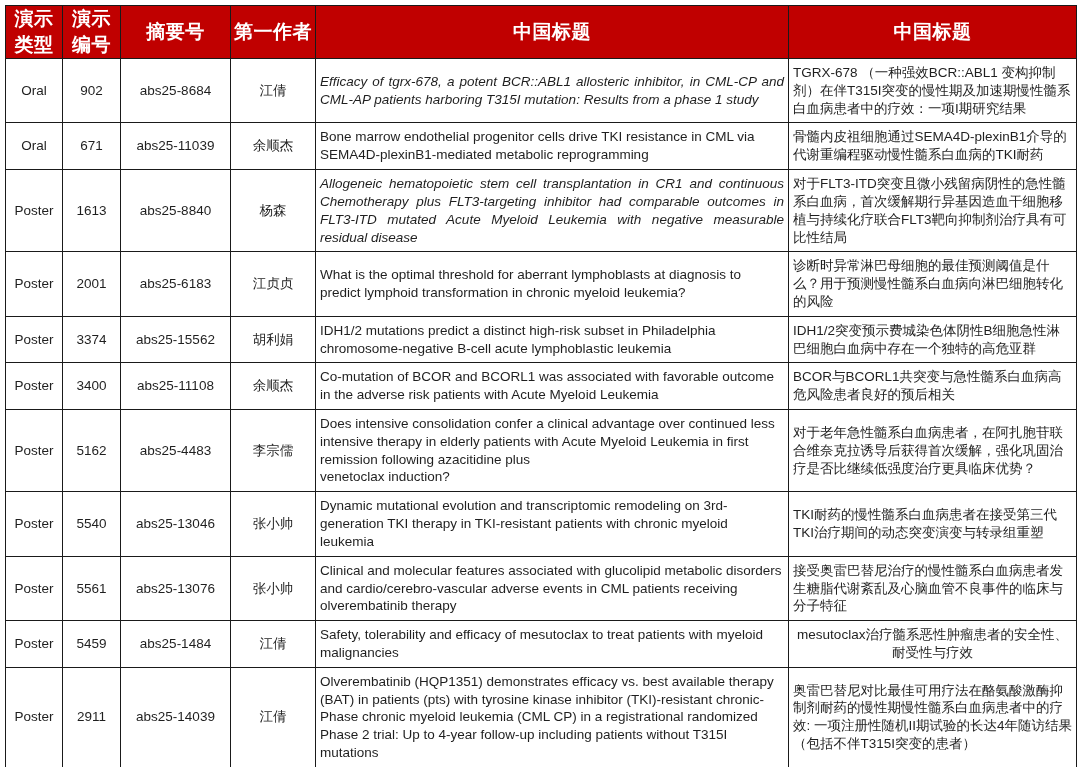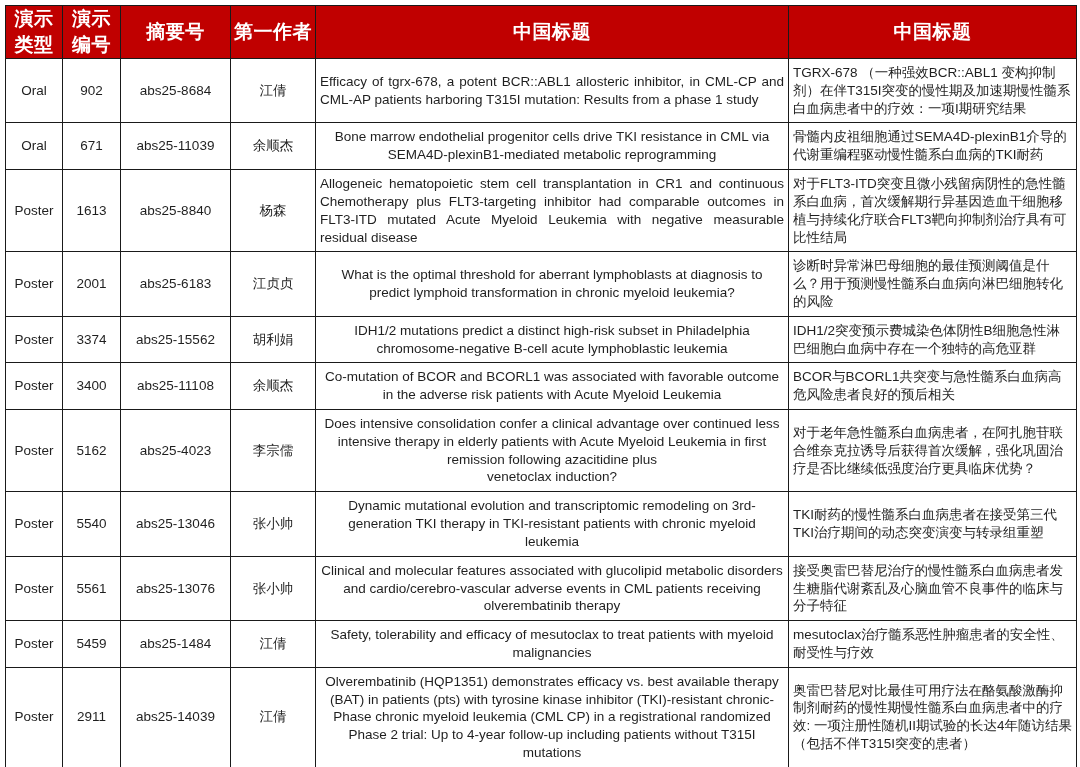--- a/index.html
+++ b/index.html
@@ -42,33 +42,34 @@
   }
   tbody td{
     font-size:13.5px;
     line-height:1.32;
     padding:6px 3px;
   }
   td.c-center{
     text-align:center;
   }
   td.title-en{
-    text-align:center;
+    text-align:left;
     white-space:pre-line;
     padding:5px 4px;
   }
   td.title-en.justify{
     text-align:justify;
+    font-style:italic;
   }
   td.title-cn{
     text-align:left;
     padding:5px 4px;
   }
   td.title-cn.center{
-    text-align:left;
+    text-align:center;
   }
 </style>
 </head>
 <body>
 
 <table>
   <colgroup>
     <col class="c-type">
       <col class="c-number">
       <col class="c-abstract">
@@ -131,21 +132,21 @@
     <td class="c-center">Poster</td>
     <td class="c-center">3400</td>
     <td class="c-center">abs25-11108</td>
     <td class="c-center">余顺杰</td>
     <td class="title-en">Co-mutation of BCOR and BCORL1 was associated with favorable outcome in the adverse risk patients with Acute Myeloid Leukemia</td>
     <td class="title-cn">BCOR与BCORL1共突变与急性髓系白血病高危风险患者良好的预后相关</td>
   </tr>
       <tr>
     <td class="c-center">Poster</td>
     <td class="c-center">5162</td>
-    <td class="c-center">abs25-4023</td>
+    <td class="c-center">abs25-4483</td>
     <td class="c-center">李宗儒</td>
     <td class="title-en">Does intensive consolidation confer a clinical advantage over continued less intensive therapy in elderly patients with Acute Myeloid Leukemia in first remission following azacitidine plus
  venetoclax induction?</td>
     <td class="title-cn">对于老年急性髓系白血病患者，在阿扎胞苷联合维奈克拉诱导后获得首次缓解，强化巩固治疗是否比继续低强度治疗更具临床优势？</td>
   </tr>
       <tr>
     <td class="c-center">Poster</td>
     <td class="c-center">5540</td>
     <td class="c-center">abs25-13046</td>
     <td class="c-center">张小帅</td>

